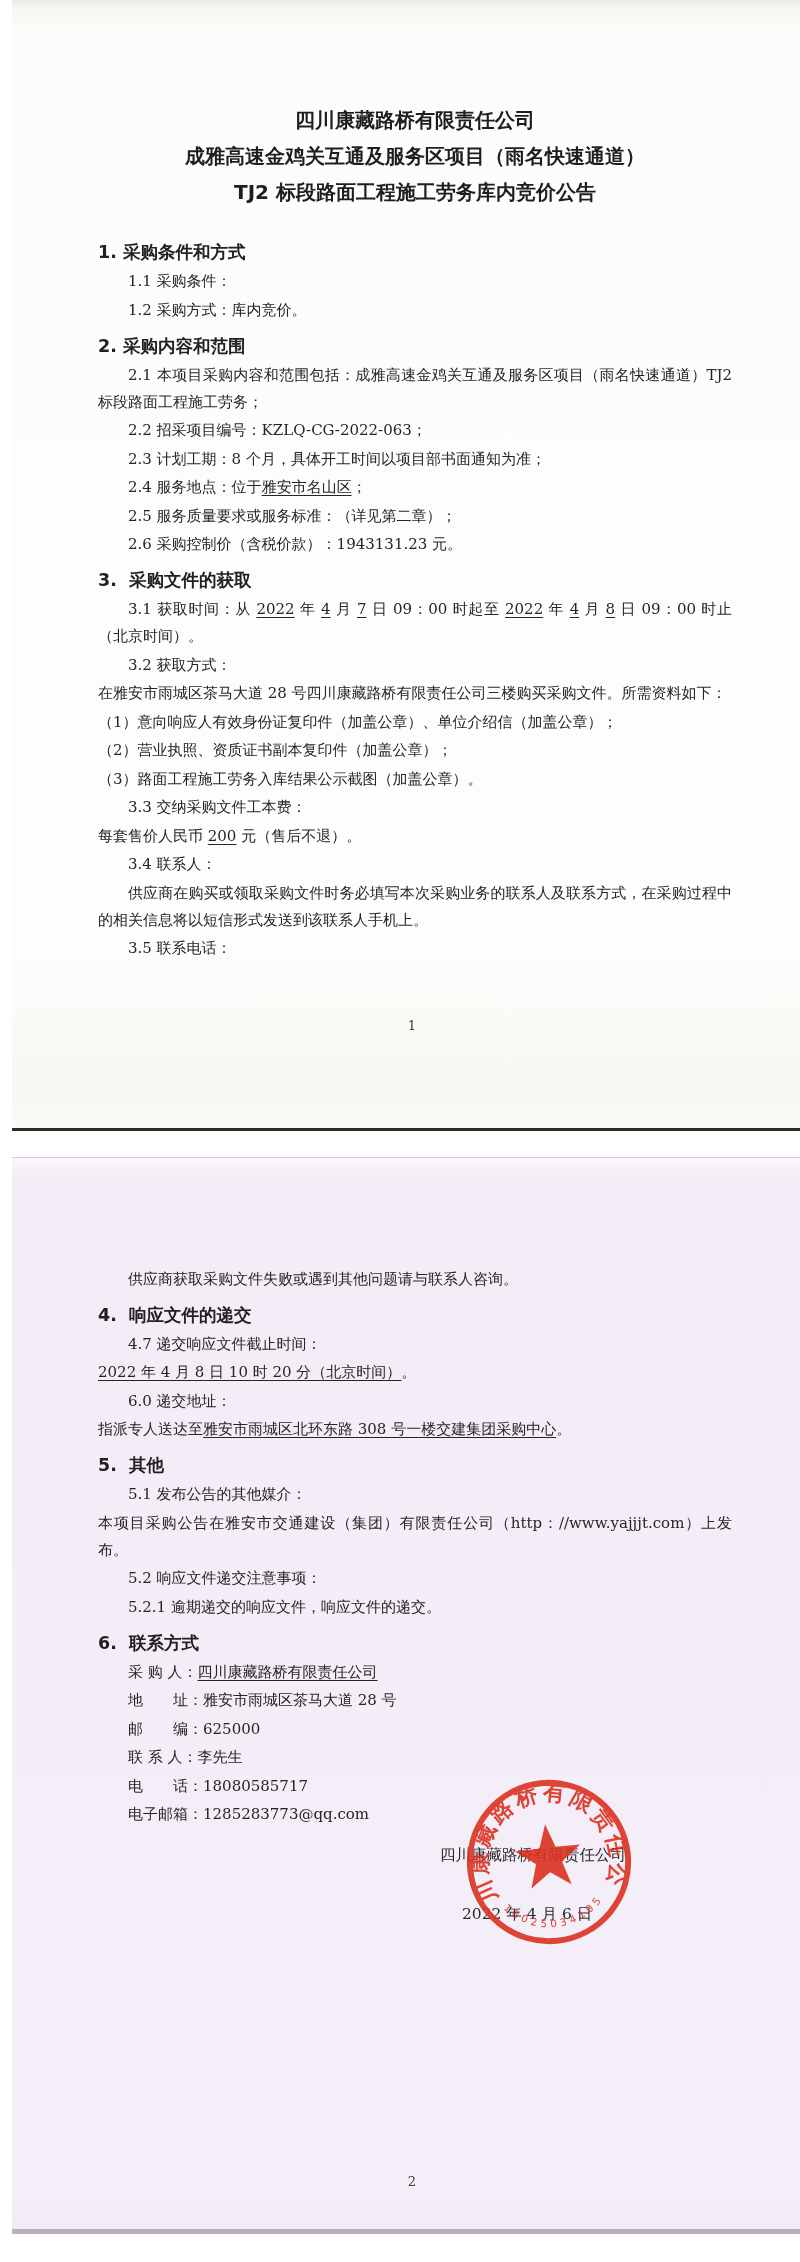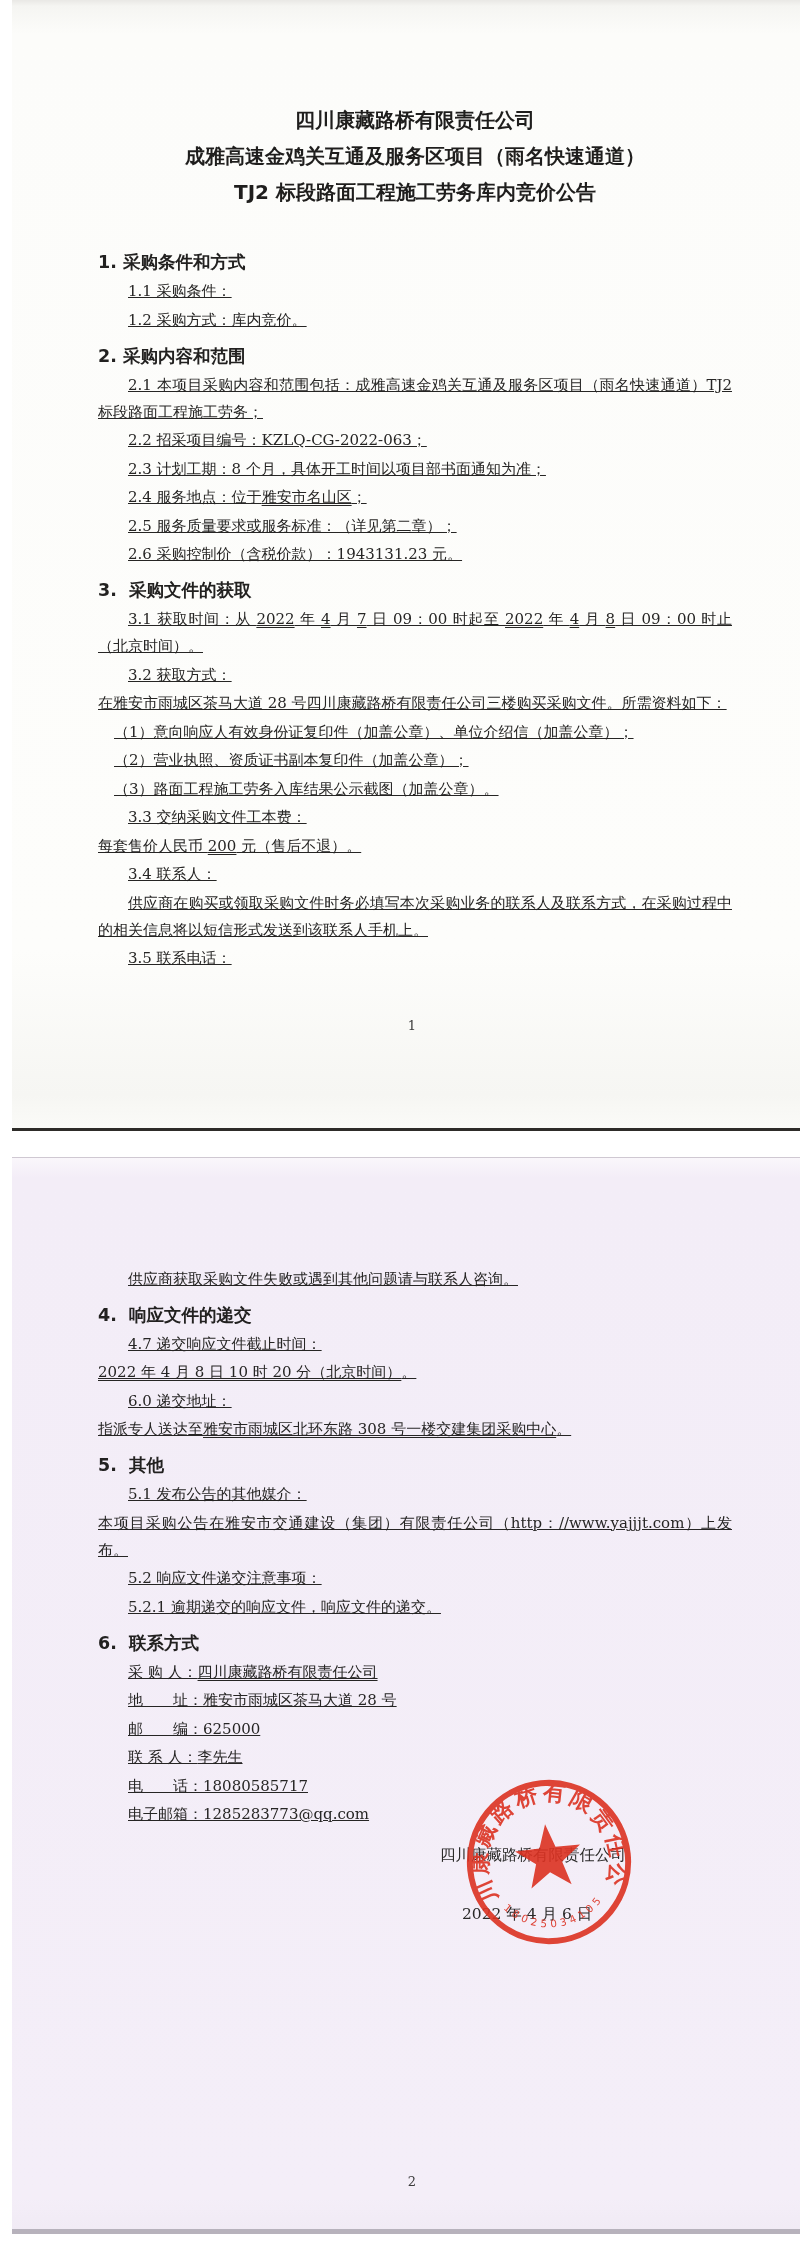--- a/index.html
+++ b/index.html
@@ -24,42 +24,42 @@
   }
   .doc-title{
     text-align:center;font-weight:700;font-size:20px;line-height:36px;
     font-family:"DejaVu Sans","Liberation Sans",sans-serif;color:#1f1e1d;
   }
   .sec-h{
     font-size:17.5px;font-weight:700;line-height:28px;margin:8px 0 2px 0;
     font-family:"DejaVu Sans","Liberation Sans",sans-serif;color:#222120;
     white-space:pre-wrap;
   }
-  p{font-size:15px;line-height:27px;margin:1.5px 0;text-align:justify;text-decoration:underline;}
+  p{font-size:15px;line-height:27px;margin:1.5px 0;text-align:justify;}
   .ind{text-indent:30px;}
-  .item{margin-left:16px;}
+  .item{margin-left:0;}
   .u{text-decoration:underline;text-underline-offset:3px;}
   .page-num{position:absolute;left:0;right:0;text-align:center;font-size:13px;color:#3a3a3a;}
   .contact-row{font-size:15px;line-height:27px;margin:1.5px 0;}
   .sig-company{position:absolute;left:428px;top:687px;font-size:15.5px;color:#2a2928;}
   .sig-date{position:absolute;left:450px;top:746px;font-size:15.5px;color:#2a2928;}
   .seal{position:absolute;left:451px;top:618px;width:172px;height:172px;transform:rotate(-6deg);opacity:.9;}
   .seal text{font-family:"DejaVu Sans","Liberation Sans",sans-serif;font-weight:700;}
   .seal .ring-text{font-size:26px;letter-spacing:4px;}
   .seal .serial-text{font-size:12px;letter-spacing:4.5px;font-weight:400;}
 </style>
 </head>
 <body>
 
 <div class="page page1">
   <div class="doc-title">四川康藏路桥有限责任公司</div>
   <div class="doc-title">成雅高速金鸡关互通及服务区项目（雨名快速通道）</div>
   <div class="doc-title">TJ2 标段路面工程施工劳务库内竞价公告</div>
 
-  <div class="sec-h" style="margin-top:38px;">1. 采购条件和方式</div>
+  <div class="sec-h" style="margin-top:28px;">1. 采购条件和方式</div>
   <p class="ind">1.1 采购条件：</p>
   <p class="ind">1.2 采购方式：库内竞价。</p>
 
   <div class="sec-h">2. 采购内容和范围</div>
   <p class="ind">2.1 本项目采购内容和范围包括：成雅高速金鸡关互通及服务区项目（雨名快速通道）TJ2 标段路面工程施工劳务；</p>
   <p class="ind">2.2 招采项目编号：KZLQ-CG-2022-063；</p>
   <p class="ind">2.3 计划工期：8 个月，具体开工时间以项目部书面通知为准；</p>
   <p class="ind"><span>2.4 服务地点：位于</span><span class="u">雅安市名山区</span><span>；</span></p>
   <p class="ind">2.5 服务质量要求或服务标准：（详见第二章）；</p>
   <p class="ind">2.6 采购控制价（含税价款）：1943131.23 元。</p>

